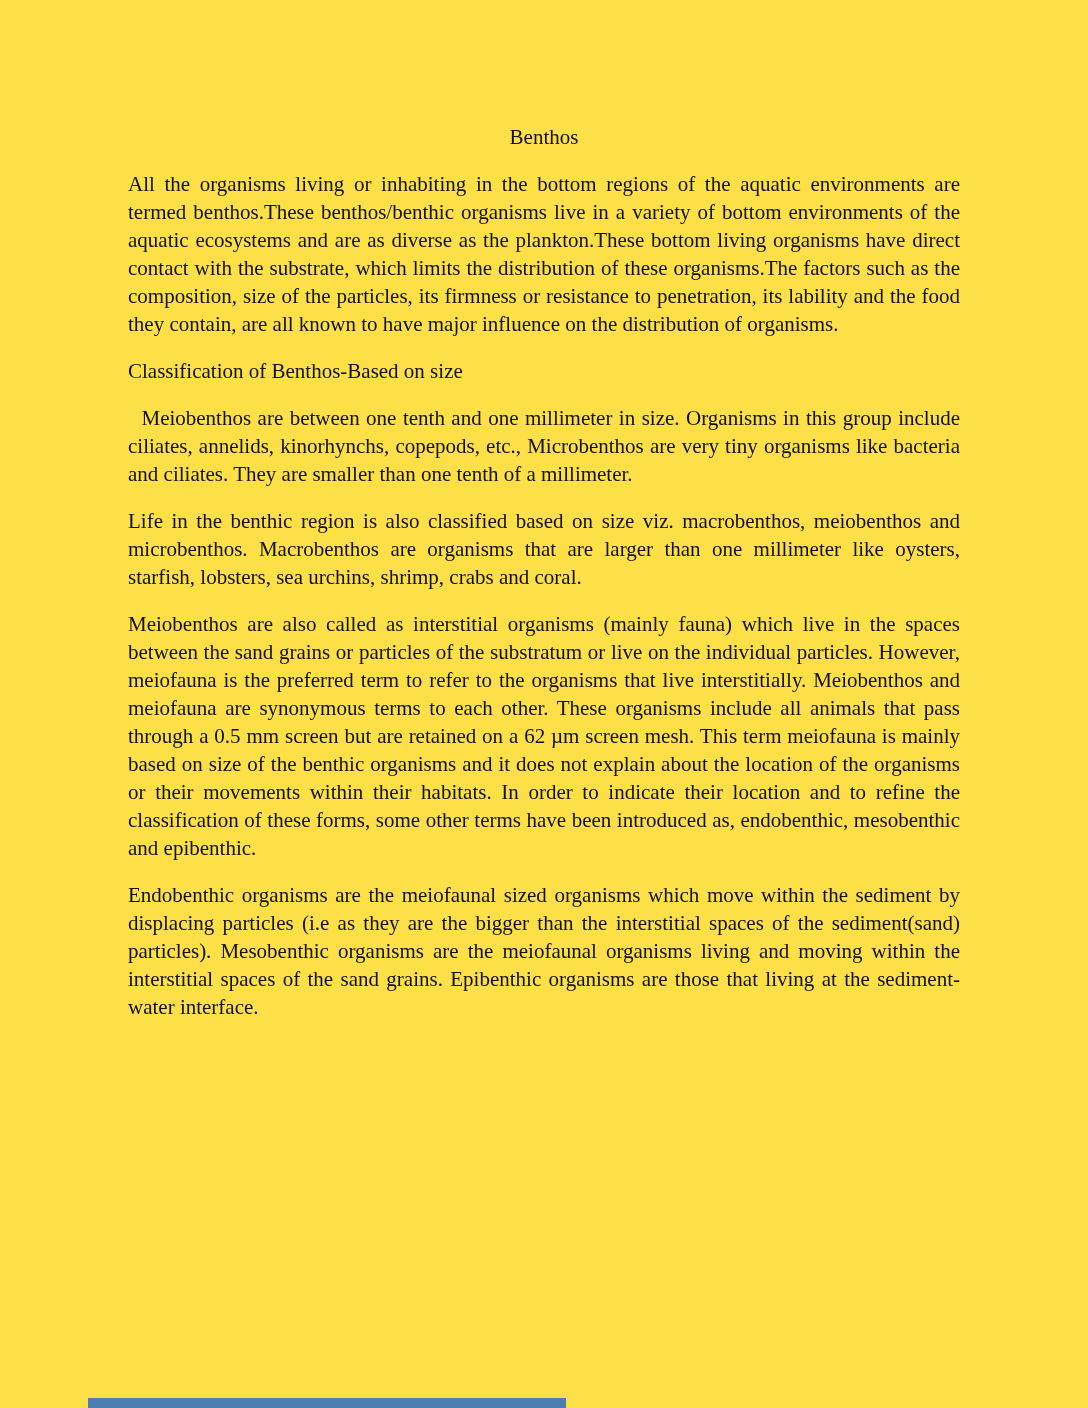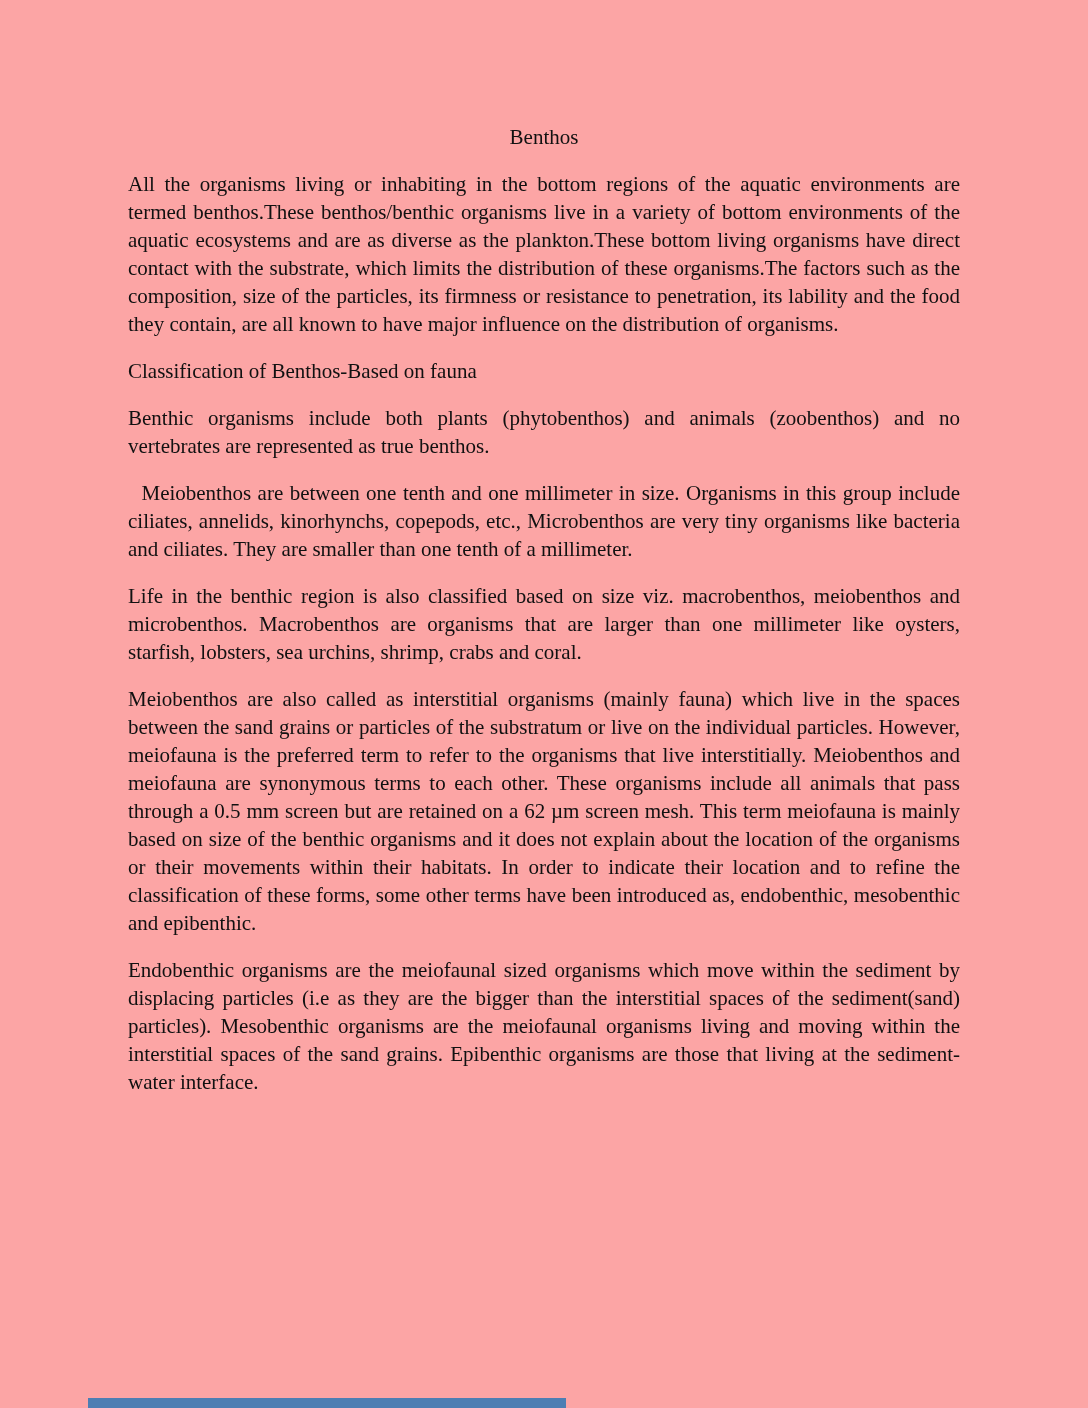--- a/index.html
+++ b/index.html
@@ -4,21 +4,21 @@
 <style>
   html, body {
     margin: 0;
     padding: 0;
     background: #ffffff;
   }
   .page {
     position: relative;
     width: 1088px;
     height: 1408px;
-    background: #fca5a5;
+    background: #fde047;
     overflow: hidden;
     font-family: "Liberation Serif", serif;
     color: #111111;
   }
   .content {
     position: absolute;
     left: 128px;
     top: 0;
     width: 832px;
     padding-top: 123px;
@@ -49,23 +49,22 @@
 </style>
 </head>
 <body>
 
 <div class="page">
   <div class="content">
     <p class="doc-title">Benthos</p>
 
     <p class="body-paragraph">All the organisms living or inhabiting in the bottom regions of the aquatic environments are termed benthos.These benthos/benthic organisms live in a variety of bottom environments of the aquatic ecosystems and are as diverse as the plankton.These bottom living organisms have direct contact with the substrate, which limits the distribution of these organisms.The factors such as the composition, size of the particles, its firmness or resistance to penetration, its lability and the food they contain, are all known to have major influence on the distribution of organisms.</p>
 
-    <p class="section-heading">Classification of Benthos-Based on fauna</p>
+    <p class="section-heading">Classification of Benthos-Based on size</p>
 
-    <p class="body-paragraph">Benthic organisms include both plants (phytobenthos) and animals (zoobenthos) and no vertebrates are represented as true benthos.</p>
 
 
     <p class="body-paragraph indent-lead">&nbsp;Meiobenthos are between one tenth and one millimeter in size. Organisms in this group include ciliates, annelids, kinorhynchs, copepods, etc., Microbenthos are very tiny organisms like bacteria and ciliates. They are smaller than one tenth of a millimeter.</p>
 
     <p class="body-paragraph">Life in the benthic region is also classified based on size viz. macrobenthos, meiobenthos and microbenthos. Macrobenthos are organisms that are larger than one millimeter like oysters, starfish, lobsters, sea urchins, shrimp, crabs and coral.</p>
 
 
     <p class="body-paragraph">Meiobenthos are also called as interstitial organisms (mainly fauna) which live in the spaces between the sand grains or particles of the substratum or live on the individual particles. However, meiofauna is the preferred term to refer to the organisms that live interstitially. Meiobenthos and meiofauna are synonymous terms to each other. These organisms include all animals that pass through a 0.5 mm screen but are retained on a 62 µm screen mesh. This term meiofauna is mainly based on size of the benthic organisms and it does not explain about the location of the organisms or their movements within their habitats. In order to indicate their location and to refine the classification of these forms, some other terms have been introduced as, endobenthic, mesobenthic and epibenthic.</p>
 
     <p class="body-paragraph">Endobenthic organisms are the meiofaunal sized organisms which move within the sediment by displacing particles (i.e as they are the bigger than the interstitial spaces of the sediment(sand) particles). Mesobenthic organisms are the meiofaunal organisms living and moving within the interstitial spaces of the sand grains. Epibenthic organisms are those that living at the sediment-water interface.</p>

